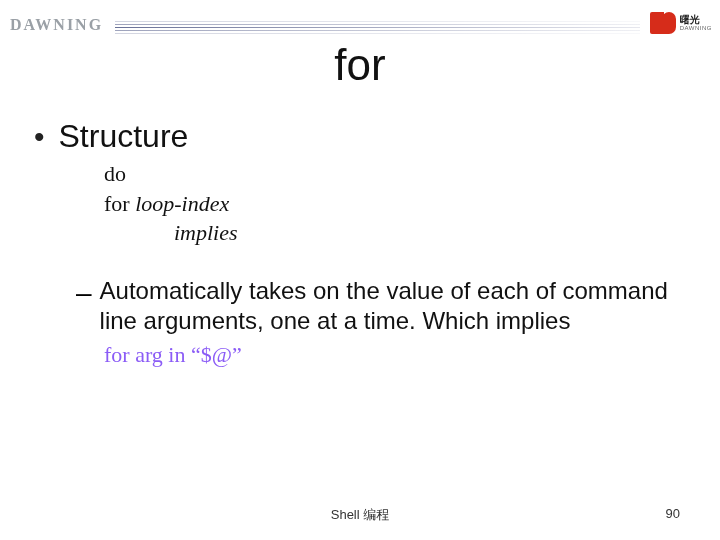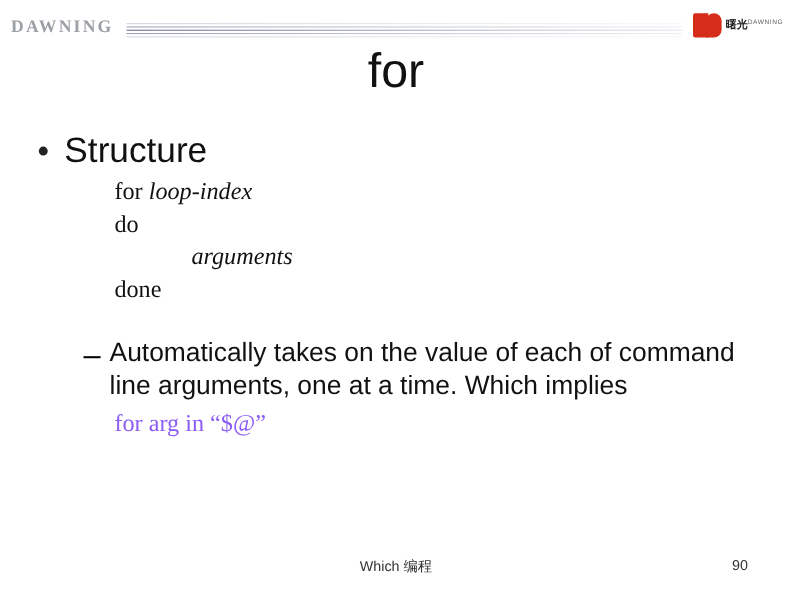--- a/index.html
+++ b/index.html
@@ -58,21 +58,21 @@
     content:""; position:absolute; background:#d62c1a;
   }
   .logo-mark::before {
     left:0; top:0; width:14px; height:22px; border-radius: 2px 0 0 2px;
   }
   .logo-mark::after {
     right:0; top:0; width:14px; height:22px; border-radius: 14px 14px 14px 0;
     background:#d62c1a;
   }
   .logo-text {
-    display:flex; line-height:1;
+    display:flex; flex-direction:column; line-height:1;
   }
   .logo-text .cn { font-size:10px; font-weight:bold; color:#222; }
   .logo-text .en { font-size:6px; letter-spacing:0.5px; color:#666; }
 
   .title {
     text-align: center;
     font-family: "Candara", "Segoe UI", sans-serif;
     font-size: 44px;
     font-weight: 400;
     color: #111;
@@ -172,33 +172,32 @@
 <div class="title">for</div>
 
 <div class="content">
 
   <div class="bullet-row">
     <span class="bullet">•</span>
     <span class="bullet-text">Structure</span>
   </div>
 
   <div class="code-block">
+    <div>do</div>
     <div>
       <span>for </span><span class="italic">loop-index</span>
     </div>
-    <div>do</div>
-    <div class="indent2 italic">arguments</div>
-    <div>done</div>
+    <div class="indent2 italic">implies</div>
   </div>
 
   <div class="dash-row">
     <span class="dash">–</span>
     <span class="dash-text">Automatically takes on the value of each of command line arguments, one at a time. Which implies</span>
   </div>
 
   <div class="sub-code">for arg in “$@”</div>
 
 </div>
 
 <div class="footer">
-  <span class="footer-label">Which 编程</span>
+  <span class="footer-label">Shell 编程</span>
   <span class="page-num">90</span>
 </div>
 
 </body></html>

